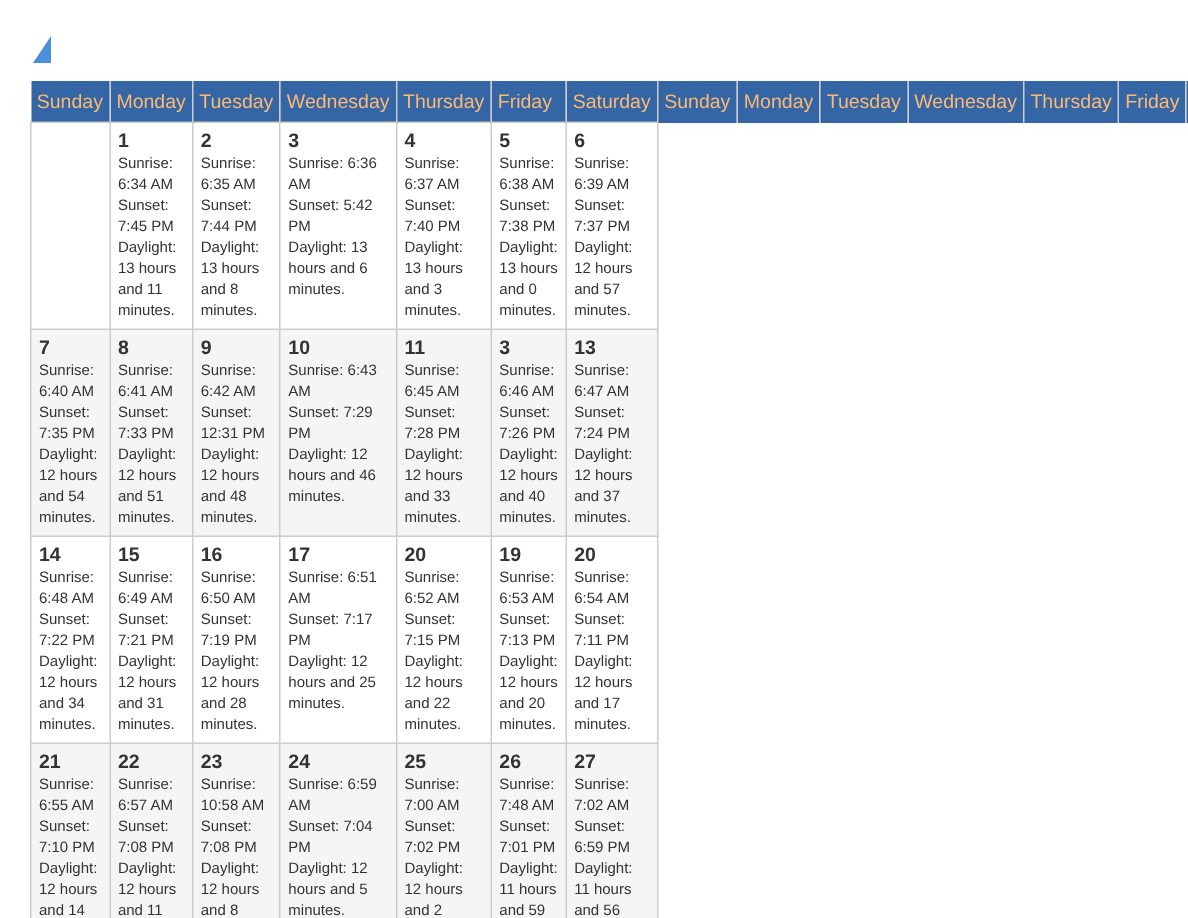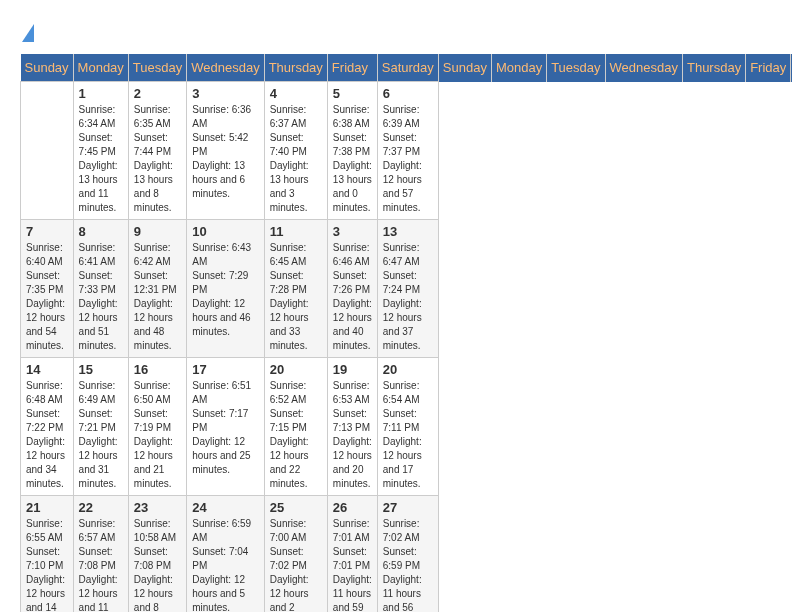--- a/index.html
+++ b/index.html
@@ -254,21 +254,21 @@
             <div>Sunrise: 6:49 AM</div>
             <div>Sunset: 7:21 PM</div>
             <div>Daylight: 12 hours and 31 minutes.</div>
           </div>
         </td>
         <td>
           <span class="day-num">16</span>
           <div class="day-info">
             <div>Sunrise: 6:50 AM</div>
             <div>Sunset: 7:19 PM</div>
-            <div>Daylight: 12 hours and 21 minutes.</div>
+            <div>Daylight: 12 hours and 28 minutes.</div>
           </div>
         </td>
         <td>
           <span class="day-num">17</span>
           <div class="day-info">
             <div>Sunrise: 6:51 AM</div>
             <div>Sunset: 7:17 PM</div>
             <div>Daylight: 12 hours and 25 minutes.</div>
           </div>
         </td>
@@ -334,21 +334,21 @@
           <span class="day-num">25</span>
           <div class="day-info">
             <div>Sunrise: 7:00 AM</div>
             <div>Sunset: 7:02 PM</div>
             <div>Daylight: 12 hours and 2 minutes.</div>
           </div>
         </td>
         <td>
           <span class="day-num">26</span>
           <div class="day-info">
-            <div>Sunrise: 7:01 AM</div>
+            <div>Sunrise: 7:48 AM</div>
             <div>Sunset: 7:01 PM</div>
             <div>Daylight: 11 hours and 59 minutes.</div>
           </div>
         </td>
         <td>
           <span class="day-num">27</span>
           <div class="day-info">
             <div>Sunrise: 7:02 AM</div>
             <div>Sunset: 6:59 PM</div>
             <div>Daylight: 11 hours and 56 minutes.</div>

